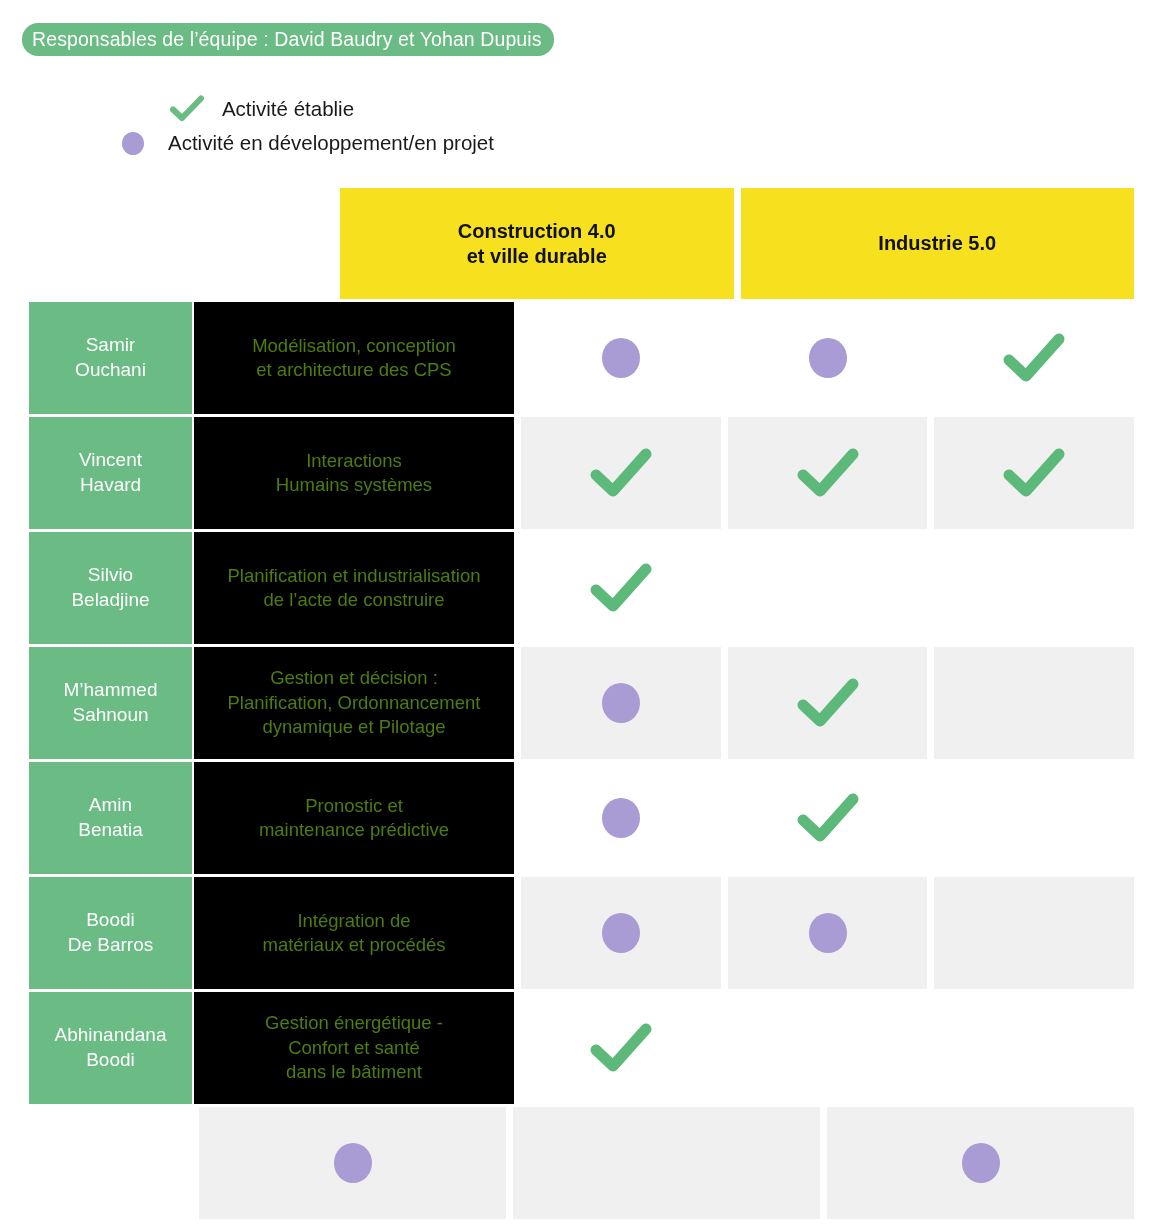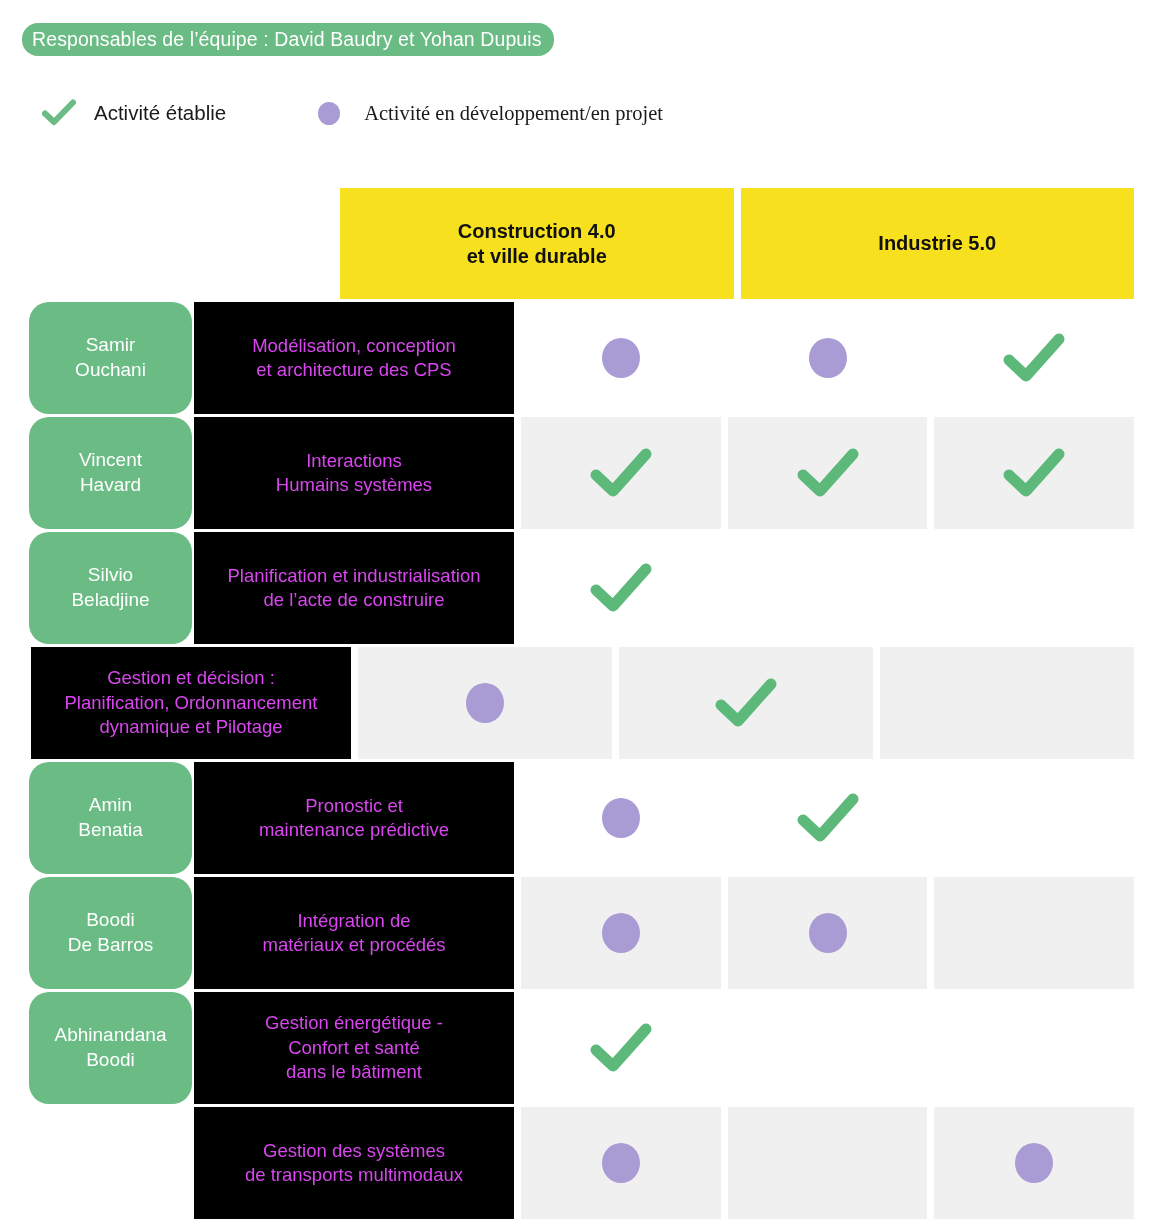--- a/index.html
+++ b/index.html
@@ -34,31 +34,32 @@
     font-size: 19.5px;
     font-weight: 400;
     letter-spacing: 0.1px;
     white-space: nowrap;
     line-height: 1;
   }
 
   
   #legend {
     position: absolute;
-    left: 42px;
+    left: 30px;
     top: 92px;
     height: 42px;
     display: flex;
     align-items: center;
+    flex-direction: column;
   }
   .legend-item {
     display: flex;
     align-items: center;
   }
-  .legend-item + .legend-item { margin-left: 86px; font-family: Liberation Serif, serif; }
+  .legend-item + .legend-item { margin-left: 86px; }
   .legend-icon {
     display: flex;
     align-items: center;
     justify-content: center;
     width: 34px;
     height: 34px;
     flex: none;
   }
   .legend-label {
     margin-left: 18px;
@@ -122,26 +123,25 @@
   .person-cell {
     background: #6ABB84;
     color: #ffffff;
     display: flex;
     align-items: center;
     justify-content: center;
     text-align: center;
     font-size: 19px;
     line-height: 1.3;
     padding: 0 5px;
-    border-radius: 20px;
   }
   .person-cell.empty { background: #ffffff; }
   .theme-cell {
     background: #000000;
-    color: #d946ef;
+    color: #4d7c0f;
     display: flex;
     align-items: center;
     justify-content: center;
     text-align: center;
     font-size: 18.5px;
     line-height: 1.32;
     padding: 0 9px;
   }
   .mark-cell {
     display: flex;
@@ -262,20 +262,23 @@
           <span class="mark-check">
             <svg width="62" height="50" viewBox="0 0 62 50" aria-hidden="true">
               <path d="M6 27 L23 43 L56 6" fill="none" stroke="#5CB97A" stroke-width="11" stroke-linecap="round" stroke-linejoin="round"></path>
             </svg>
           </span>
         </div>
         <div class="c-mark mark-cell"></div>
         <div class="c-mark mark-cell"></div>
       </div>
       <div class="mrow brow striped">
+        <div class="c-person person-cell">
+          <span><span>M’hammed</span><br><span>Sahnoun</span></span>
+        </div>
         <div class="c-theme theme-cell">
           <span><span>Gestion et décision :</span><br><span>Planification, Ordonnancement</span><br><span>dynamique et Pilotage</span></span>
         </div>
         <div class="c-mark mark-cell">
           <span class="mark-dot"></span>
         </div>
         <div class="c-mark mark-cell">
           <span class="mark-check">
             <svg width="62" height="50" viewBox="0 0 62 50" aria-hidden="true">
               <path d="M6 27 L23 43 L56 6" fill="none" stroke="#5CB97A" stroke-width="11" stroke-linecap="round" stroke-linejoin="round"></path>
@@ -330,23 +333,20 @@
             <svg width="62" height="50" viewBox="0 0 62 50" aria-hidden="true">
               <path d="M6 27 L23 43 L56 6" fill="none" stroke="#5CB97A" stroke-width="11" stroke-linecap="round" stroke-linejoin="round"></path>
             </svg>
           </span>
         </div>
         <div class="c-mark mark-cell"></div>
         <div class="c-mark mark-cell"></div>
       </div>
       <div class="mrow brow striped">
         <div class="c-person person-cell empty"></div>
-        <div class="c-theme theme-cell">
-          <span><span>Gestion des systèmes</span><br><span>de transports multimodaux</span></span>
-        </div>
         <div class="c-mark mark-cell">
           <span class="mark-dot"></span>
         </div>
         <div class="c-mark mark-cell"></div>
         <div class="c-mark mark-cell">
           <span class="mark-dot"></span>
         </div>
       </div>
     </div>
 

